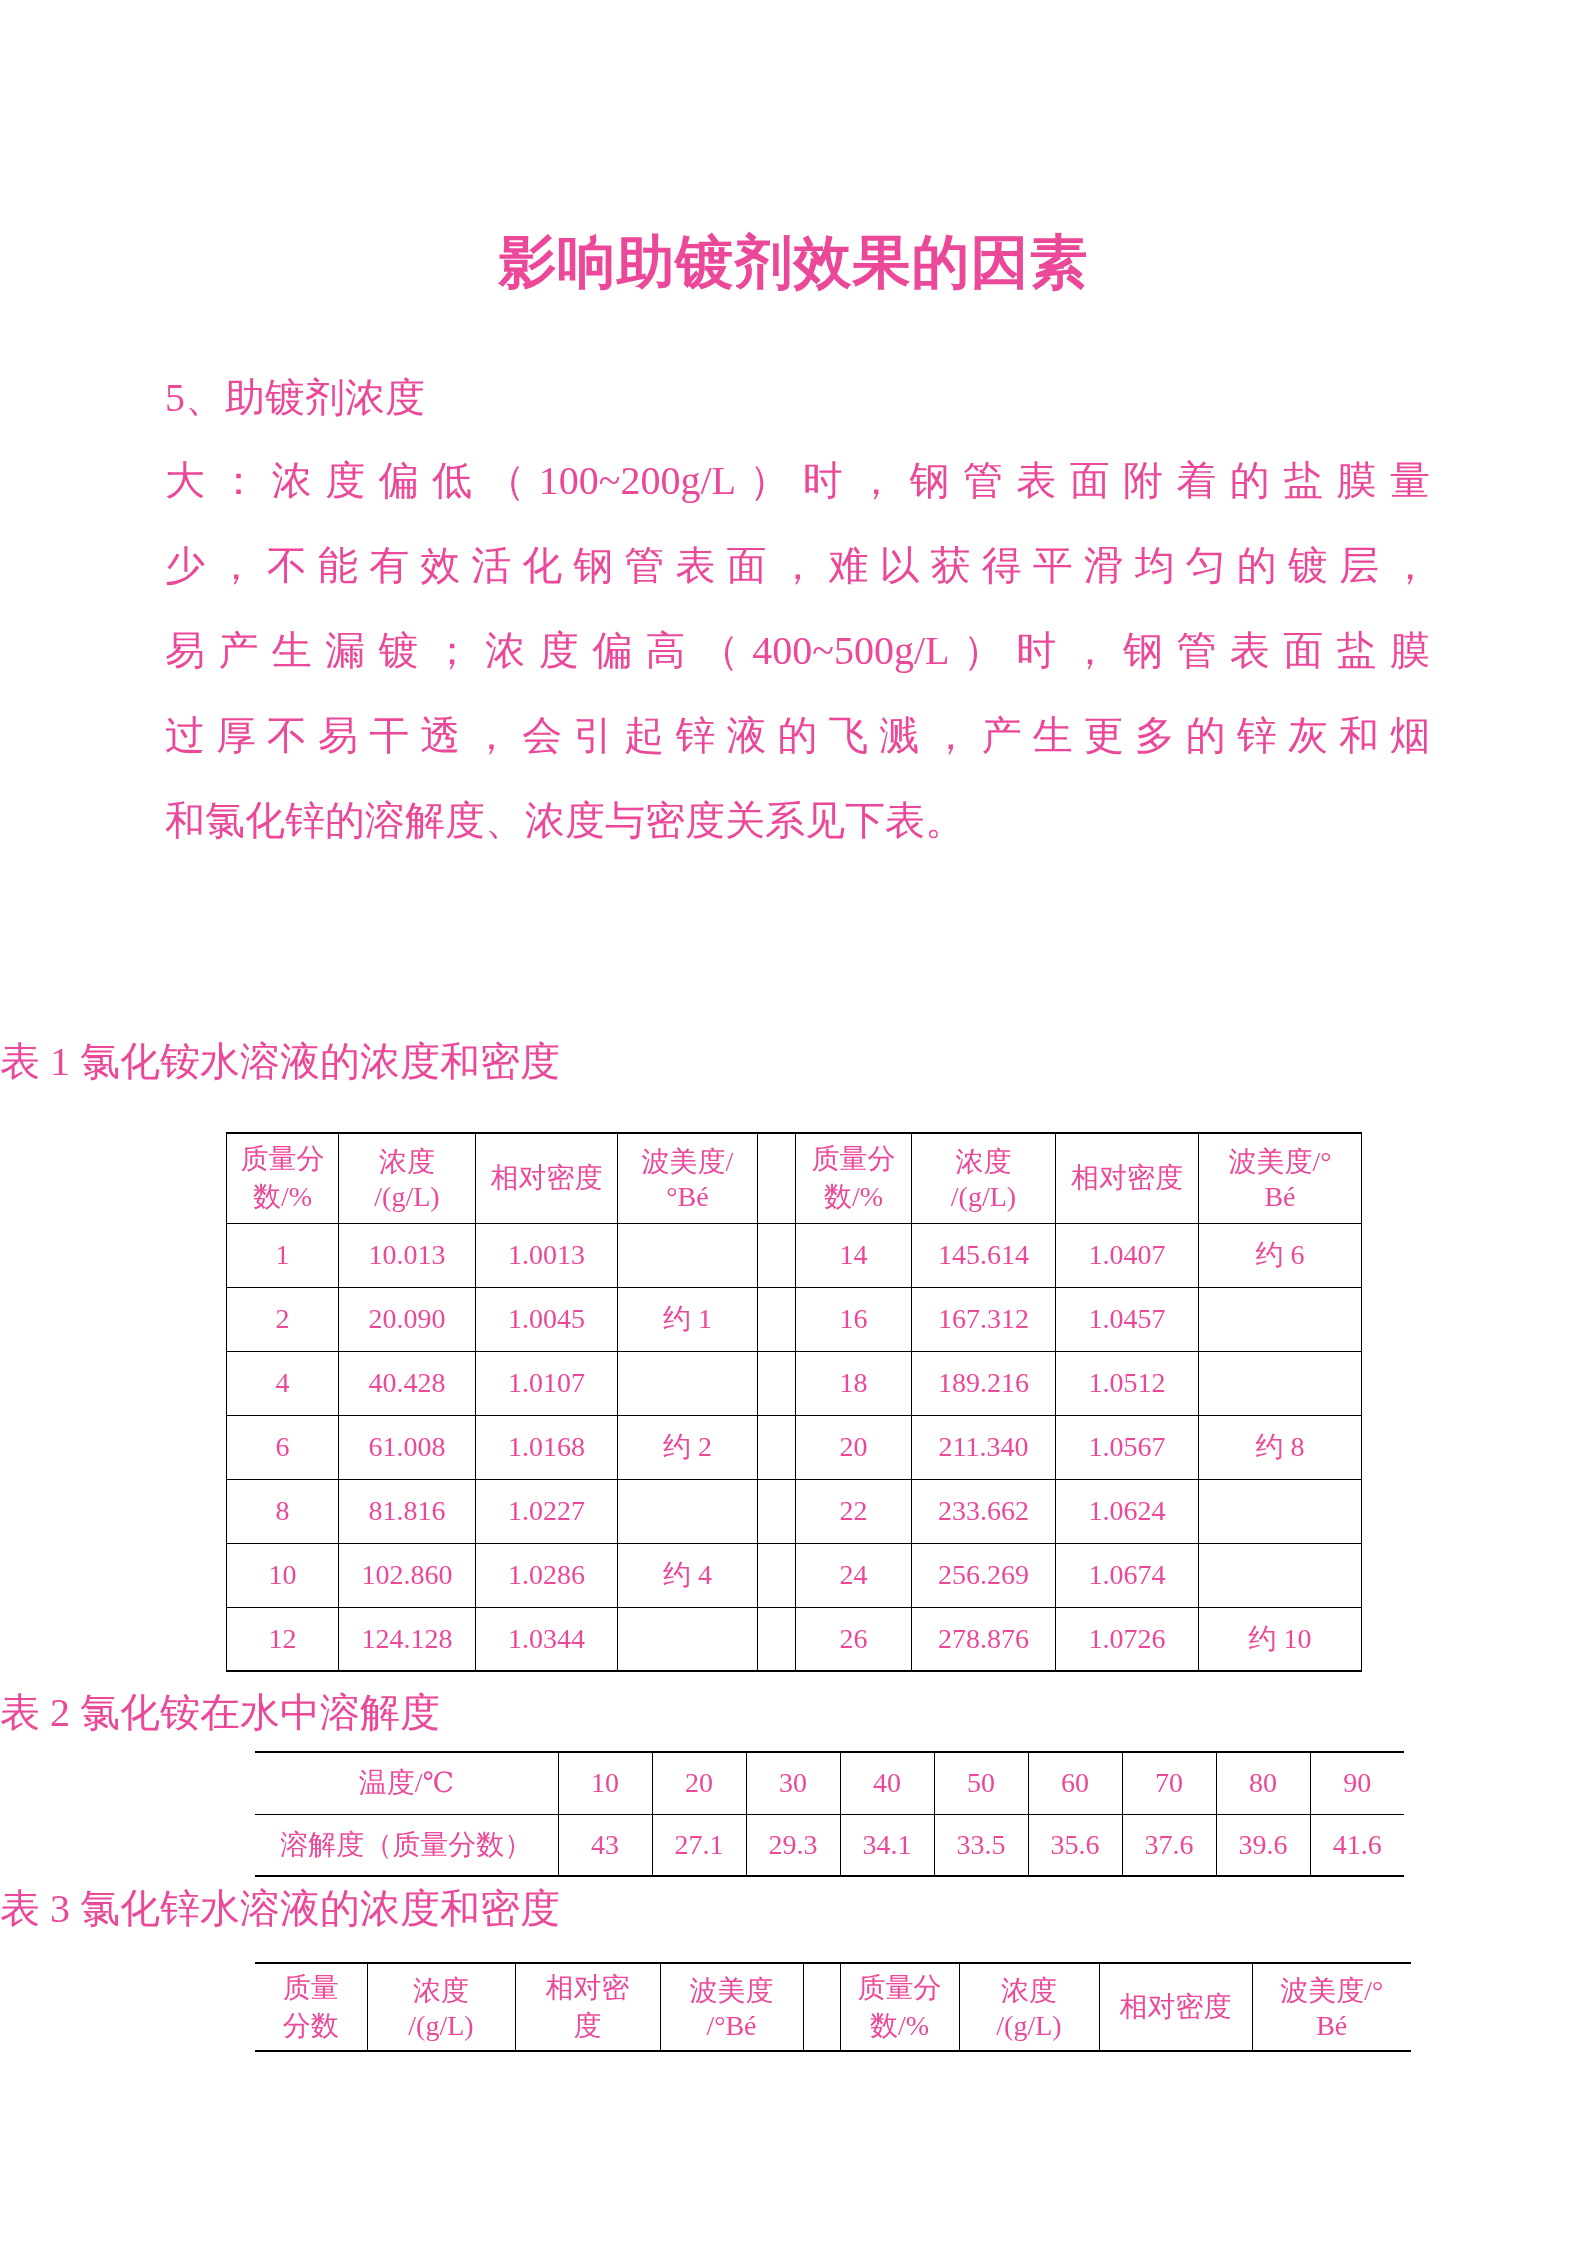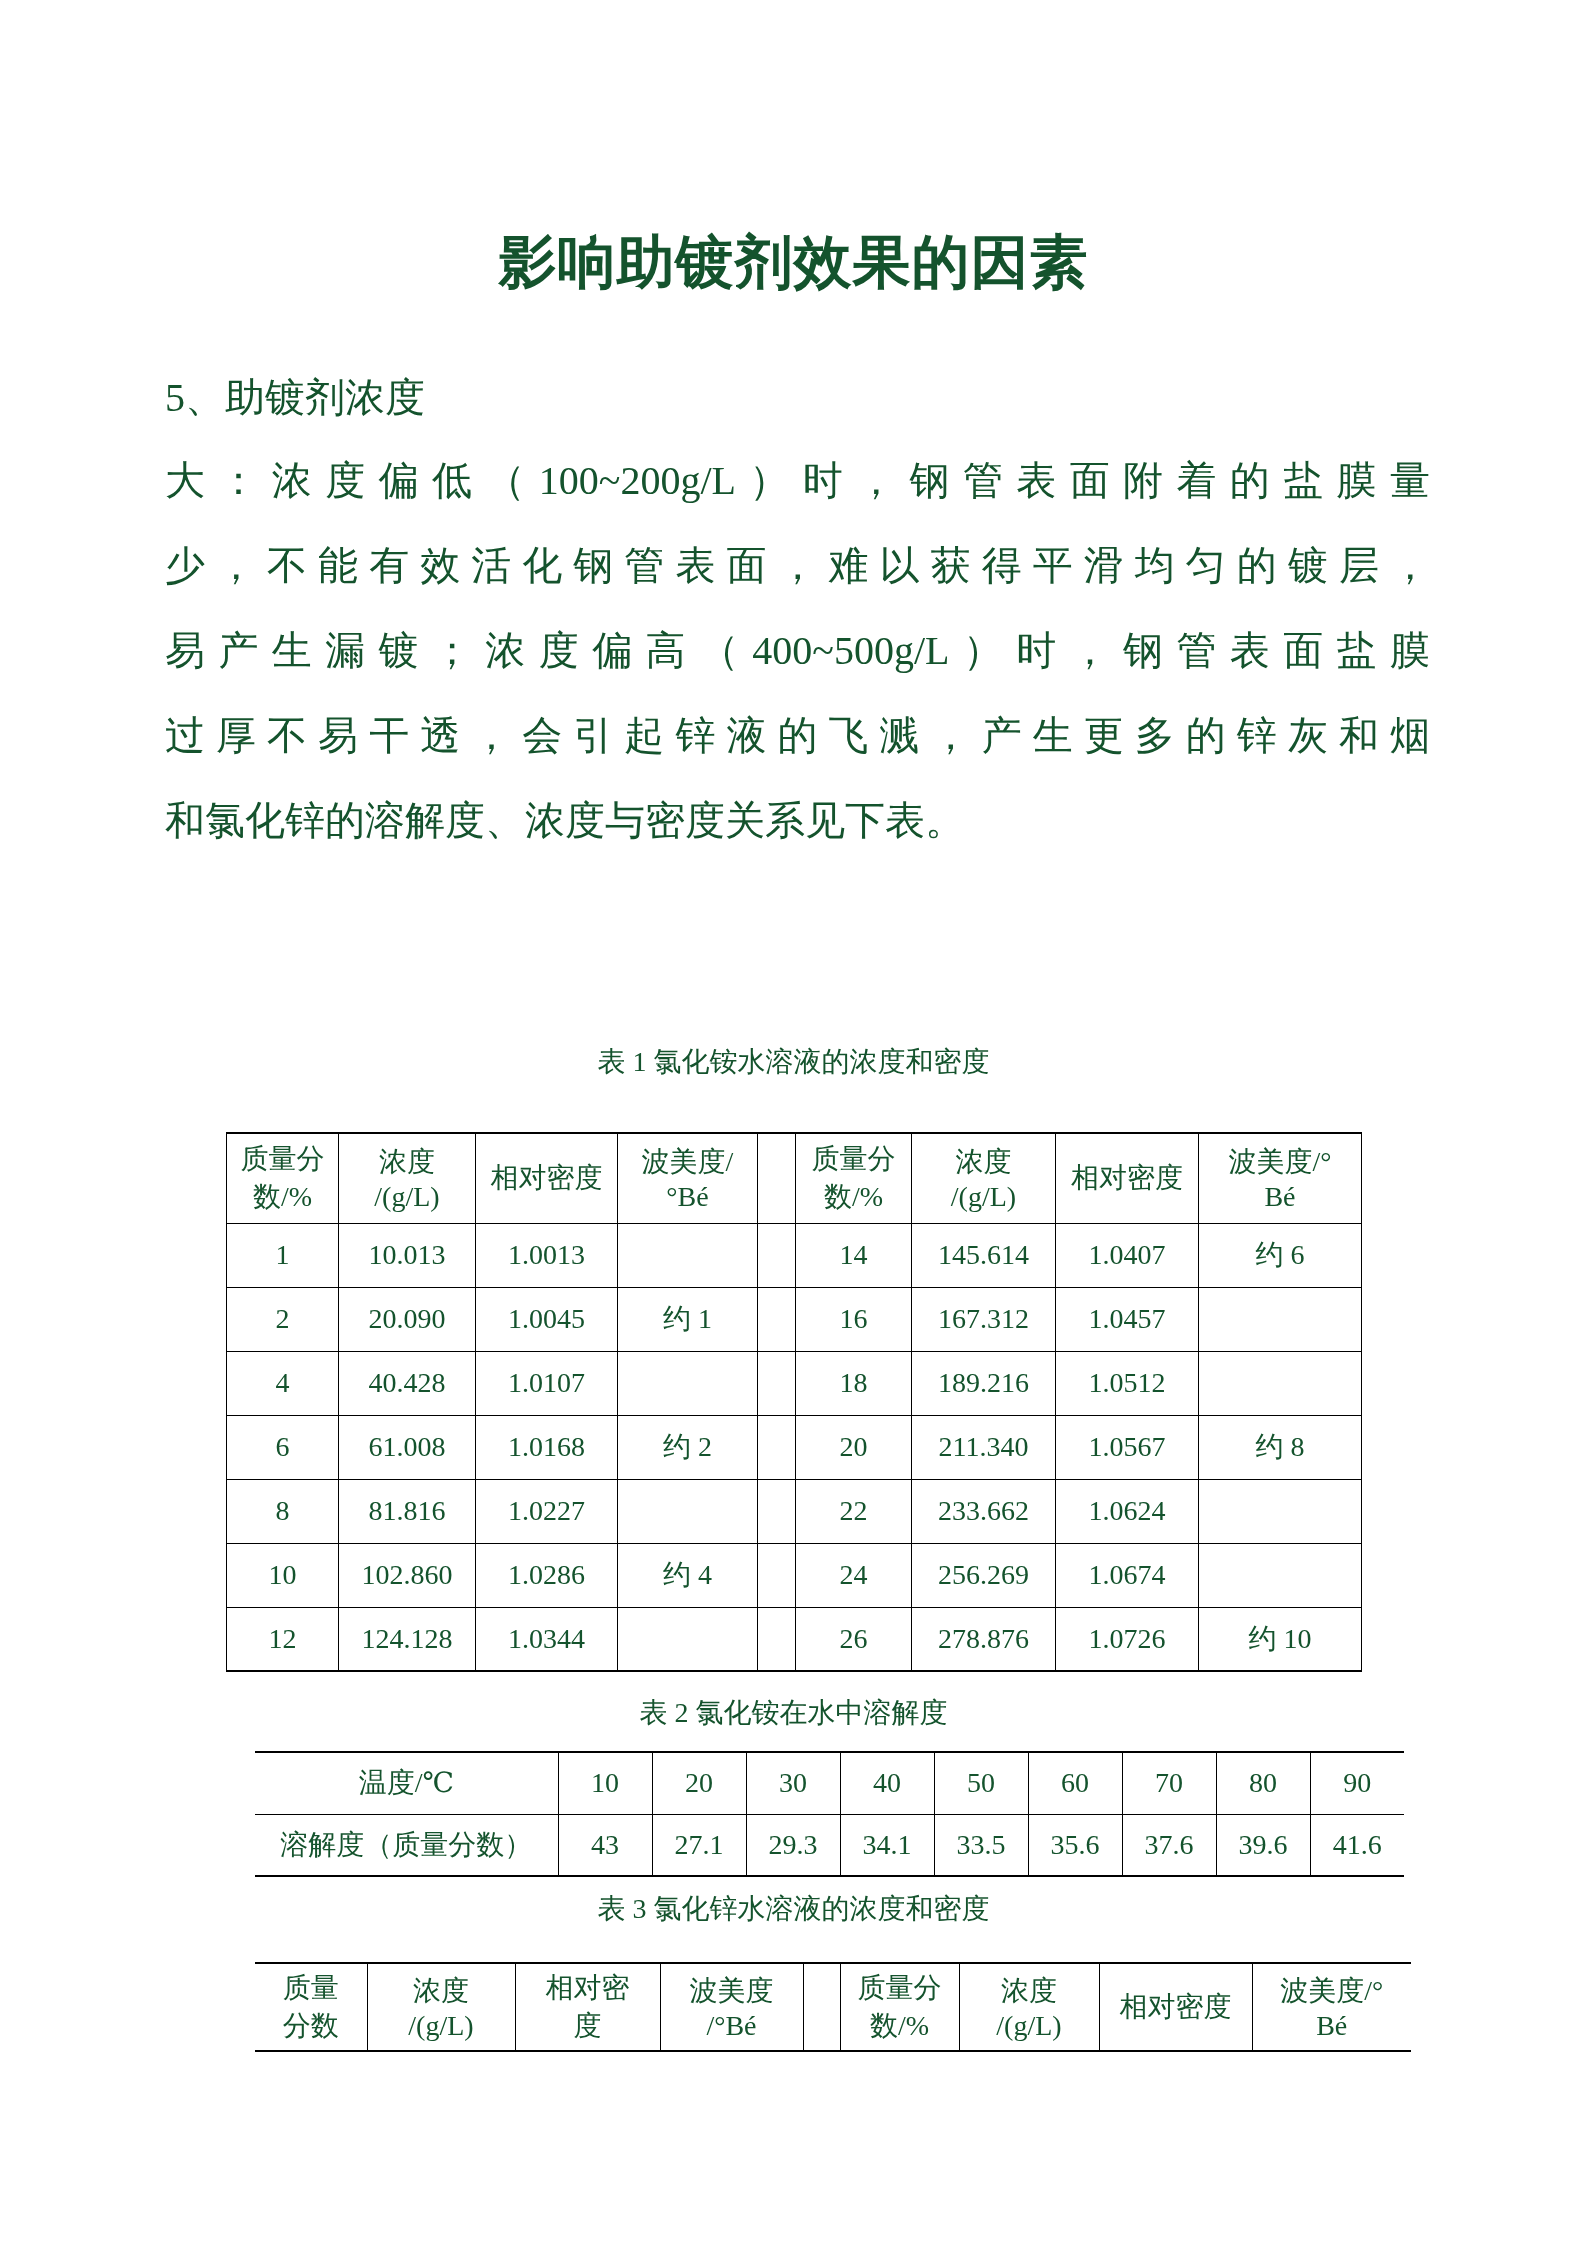--- a/index.html
+++ b/index.html
@@ -1,21 +1,21 @@
 <!DOCTYPE html>
 <html><head>
 <meta charset="utf-8">
 <style>
   html,body{margin:0;padding:0;background:#888;}
   .page{
     position:relative;
     width:1587px;height:2245px;
     background:#ffffff;
     font-family:"Liberation Serif","DejaVu Serif",serif;
-    color:#14532d;
+    color:#ec4899;
     overflow:hidden;
   }
   .doc-title{
     position:absolute;top:228px;left:0;width:1587px;height:70px;
     line-height:70px;text-align:center;
     font-size:58px;font-weight:bold;letter-spacing:1px;
   }
   .section-heading{
     position:absolute;top:372px;left:165px;width:1265px;height:52px;
     line-height:52px;font-size:40px;
@@ -29,21 +29,21 @@
     text-align:justify;text-align-last:justify;
     white-space:nowrap;
   }
   .pline.first{padding-left:80px;width:1185px;}
   .pline.last{text-align-last:left;}
   .pline sup{
     font-size:24px;position:relative;top:-16px;line-height:0;
   }
   .tbl-caption{
     position:absolute;left:0;width:1587px;height:48px;line-height:48px;
-    text-align:center;font-size:28px;
+    text-align:left;font-size:40px;
   }
   #caption1{top:1038px;}
   #caption2{top:1689px;}
   #caption3{top:1885px;}
   table{
     position:absolute;
     border-collapse:collapse;
     table-layout:fixed;
     font-size:28px;
     border-radius:14px;

